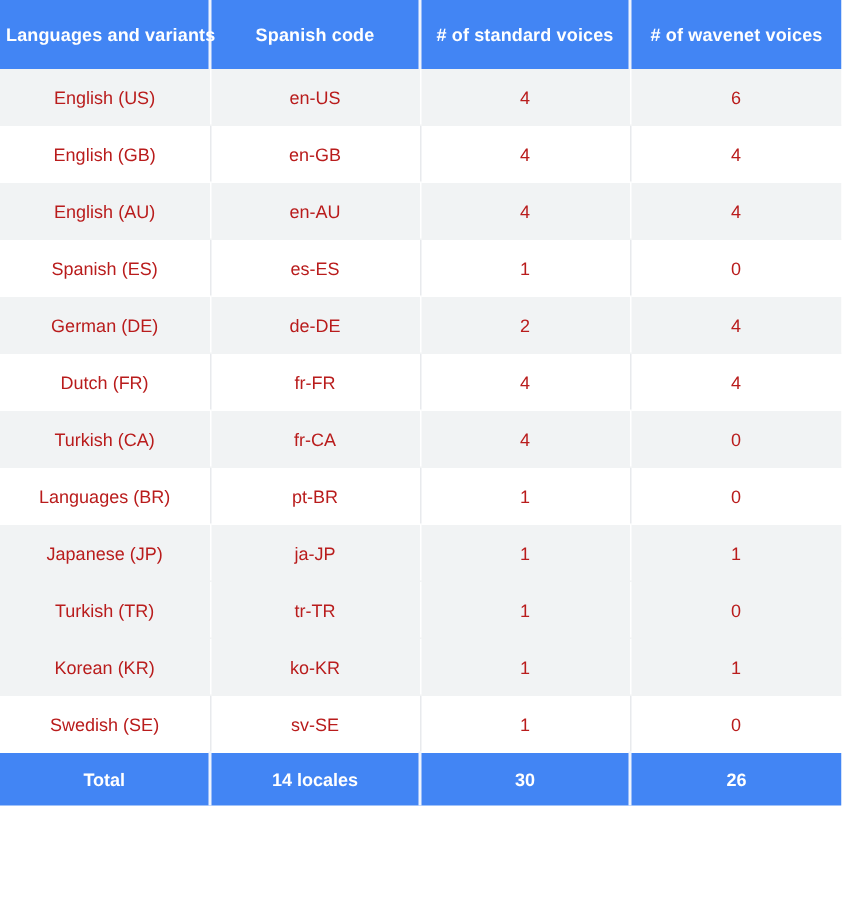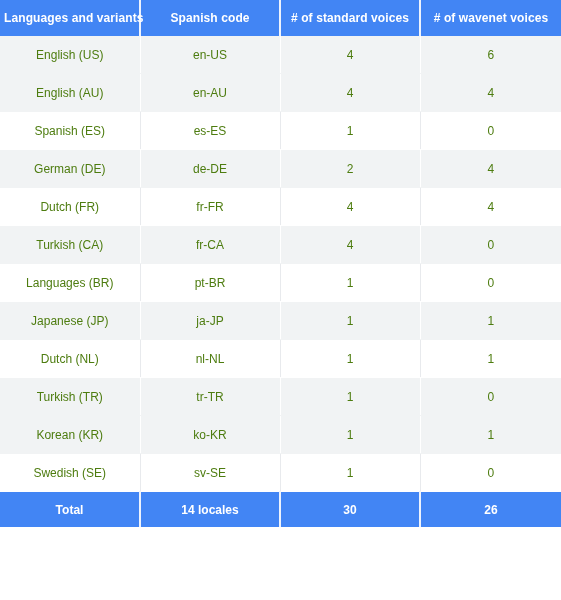--- a/index.html
+++ b/index.html
@@ -35,36 +35,36 @@
   table.voices-table col.c4 { width: 141px; }
 
   
   thead tr.header-row th {
     background: #4285f4;
     color: #ffffff;
     font-size: 12px;
     font-weight: bold;
     text-align: center;
     vertical-align: middle;
-    height: 36px;
+    height: 46px;
     padding: 0 4px;
     border-right: 2px solid #eef3fd;
     letter-spacing: 0.1px;
     white-space: nowrap;
   }
   thead tr.header-row th:last-child {
     border-right: none;
     margin-left: 48px;
   }
 
   
   tbody tr.data-row td {
     height: 37px;
     font-size: 12px;
-    color: #4d7c0f;
+    color: #b91c1c;
     text-align: center;
     vertical-align: middle;
     padding: 0 4px;
     border-right: 1px solid #e8eaed;
     border-bottom: 1px solid #ffffff;
     background: #ffffff;
     white-space: nowrap;
   }
   tbody tr.data-row td:last-child {
     border-right: none;
@@ -113,20 +113,26 @@
       </tr>
     </thead>
 
     <tbody id="table-body">
         <tr class="data-row striped">
           <td>English (US)</td>
           <td>en-US</td>
           <td>4</td>
           <td>6</td>
         </tr>
+        <tr class="data-row">
+          <td>English (GB)</td>
+          <td>en-GB</td>
+          <td>4</td>
+          <td>4</td>
+        </tr>
         <tr class="data-row striped">
           <td>English (AU)</td>
           <td>en-AU</td>
           <td>4</td>
           <td>4</td>
         </tr>
         <tr class="data-row">
           <td>Spanish (ES)</td>
           <td>es-ES</td>
           <td>1</td>
@@ -152,26 +158,20 @@
         </tr>
         <tr class="data-row">
           <td>Languages (BR)</td>
           <td>pt-BR</td>
           <td>1</td>
           <td>0</td>
         </tr>
         <tr class="data-row striped">
           <td>Japanese (JP)</td>
           <td>ja-JP</td>
-          <td>1</td>
-          <td>1</td>
-        </tr>
-        <tr class="data-row">
-          <td>Dutch (NL)</td>
-          <td>nl-NL</td>
           <td>1</td>
           <td>1</td>
         </tr>
         <tr class="data-row striped">
           <td>Turkish (TR)</td>
           <td>tr-TR</td>
           <td>1</td>
           <td>0</td>
         </tr>
         <tr class="data-row striped">

